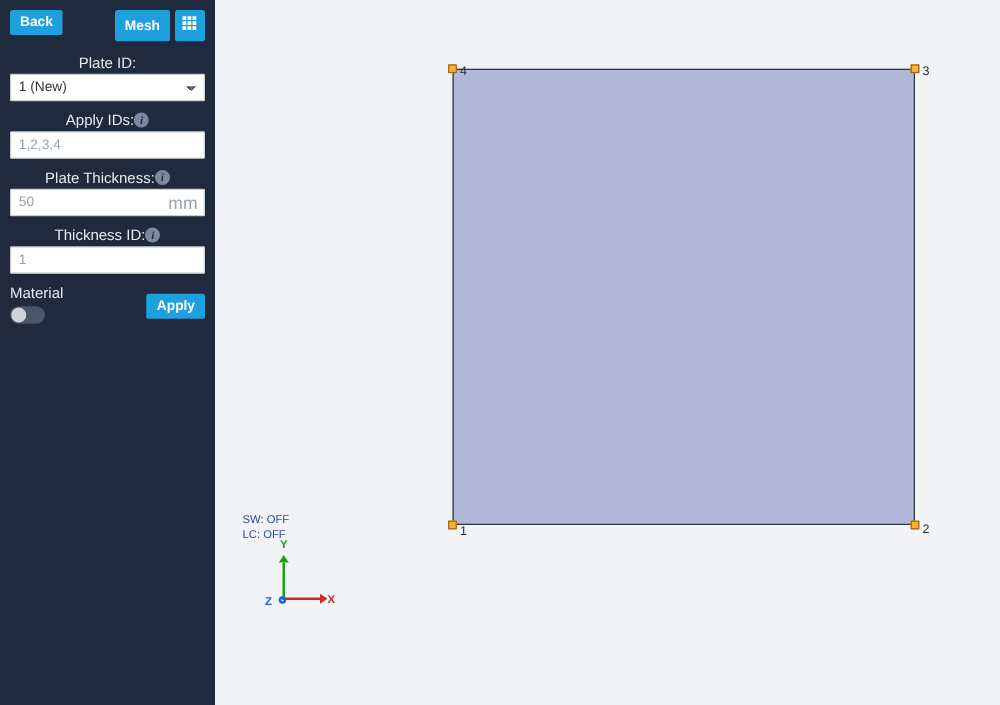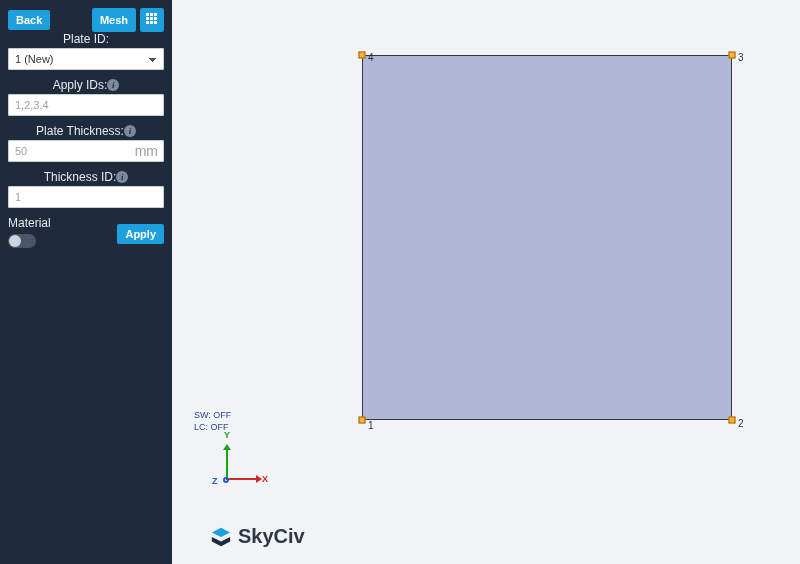--- a/index.html
+++ b/index.html
@@ -11,21 +11,22 @@
     width: 172px;
     height: 100%;
     background: #1f2a3c;
     color: #e5e9f0;
     padding: 8px;
     font-size: 12px;
   }
   .sb-top {
     display: flex;
     justify-content: space-between;
-    align-items: center;
+    align-items: flex-start;
+    margin-bottom: 10px;
   }
   .btn {
     background: #1fa0de;
     border: none;
     color: #fff;
     font-size: 11px;
     font-weight: 600;
     padding: 4px 8px;
     border-radius: 2px;
     cursor: pointer;
@@ -208,23 +209,14 @@
 
   <div class="axes">
     <div class="ax-y"></div>
     <div class="ax-x"></div>
     <div class="ax-z"></div>
     <span class="ax-lbl" style="left:12px; top:-4px; color:#18a318;">Y</span>
     <span class="ax-lbl" style="left:50px; bottom:10px; color:#d02828;">X</span>
     <span class="ax-lbl" style="left:0px; bottom:8px; color:#1f5fd0;">Z</span>
   </div>
 
-  <div class="logo">
-    <span class="logo-mark">
-      <svg viewBox="0 0 24 24">
-          <path d="M12 2 L22 7 L12 12 L2 7 Z" fill="#1fa0de"></path>
-          <path d="M2 12 L12 17 L22 12 L22 17 L12 22 L2 17 Z" fill="#1f2a3c"></path>
-        </svg>
-    </span>
-    <span>SkyCiv</span>
-  </div>
 
 </div>
 
 </body></html>

